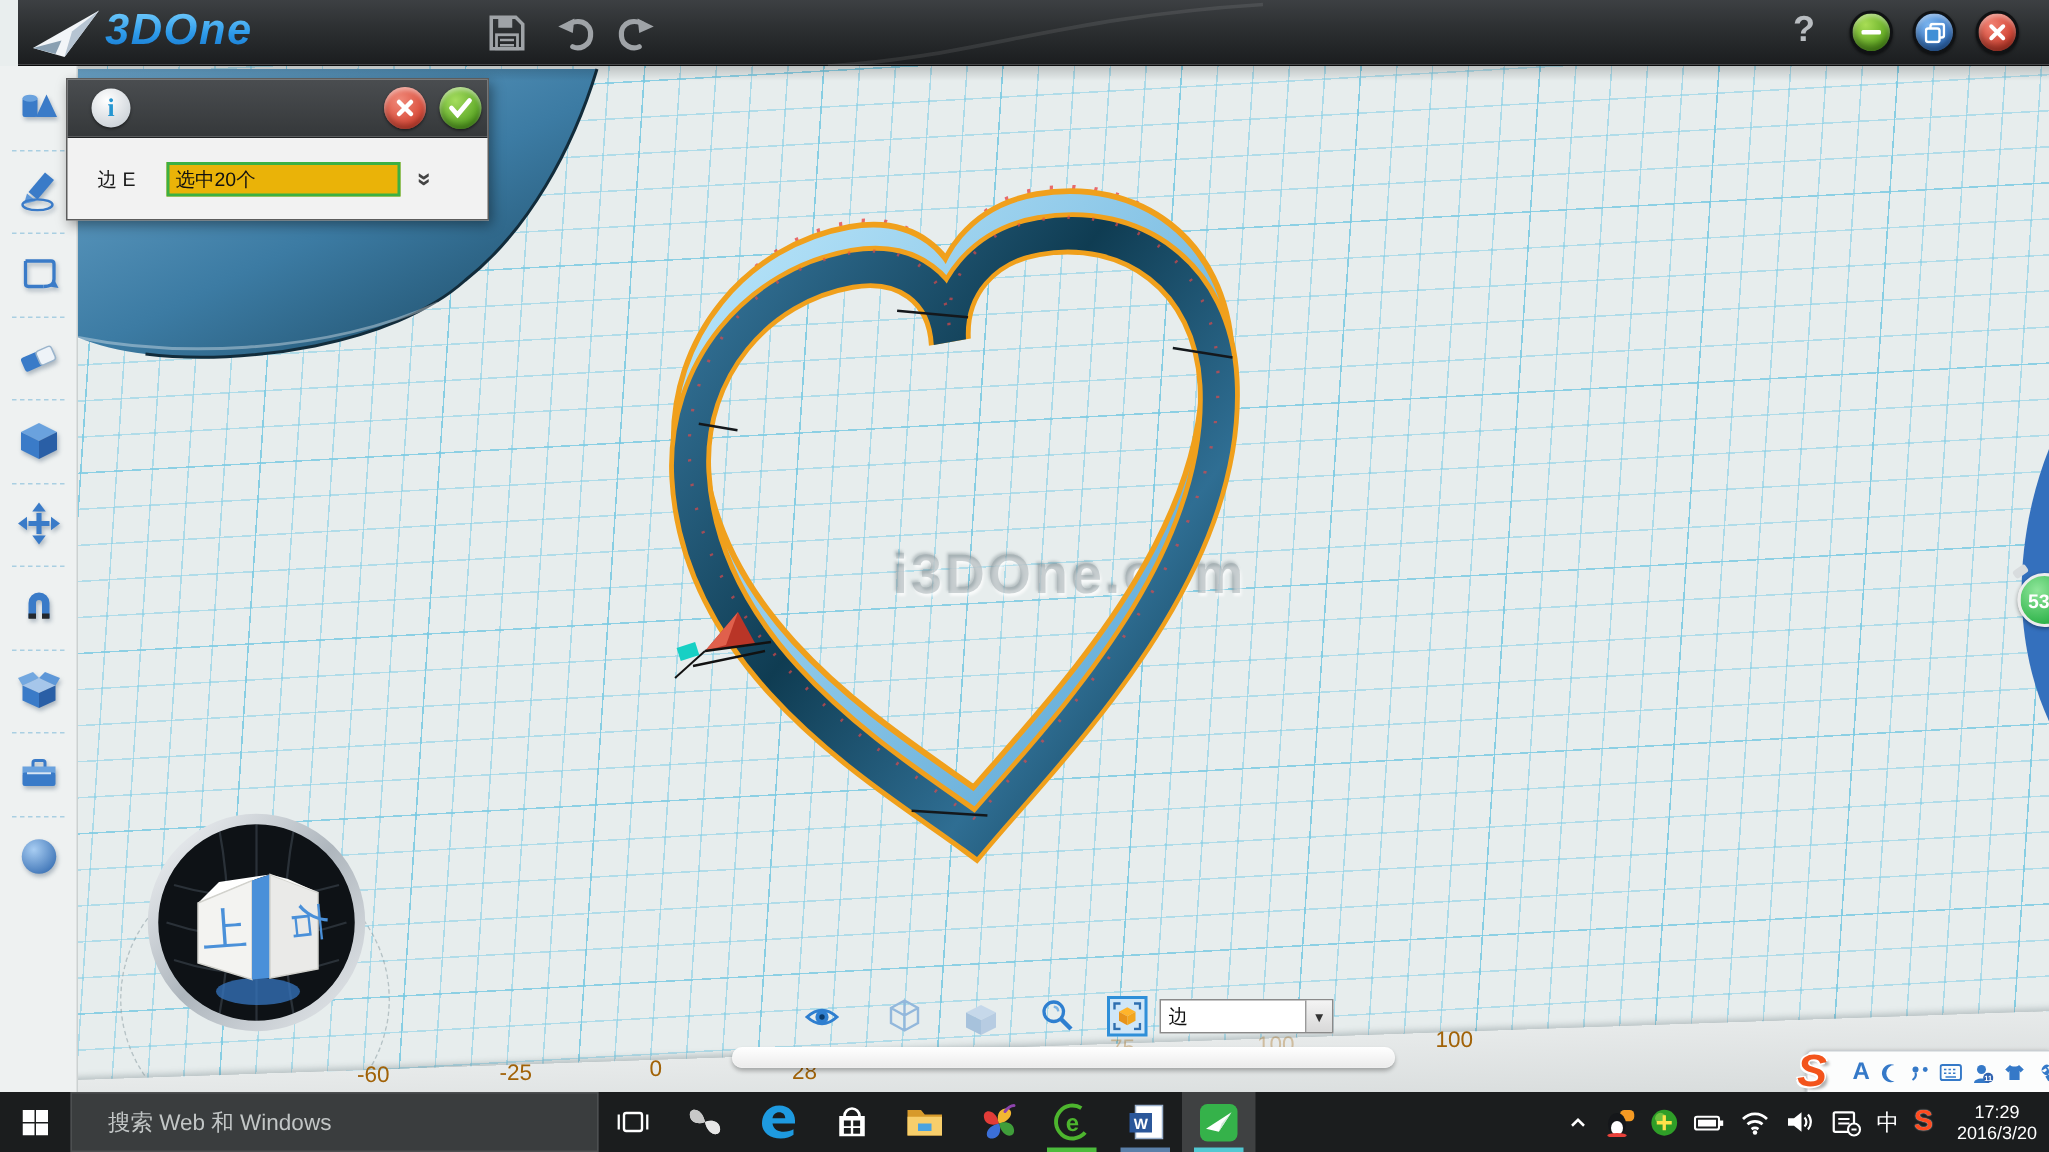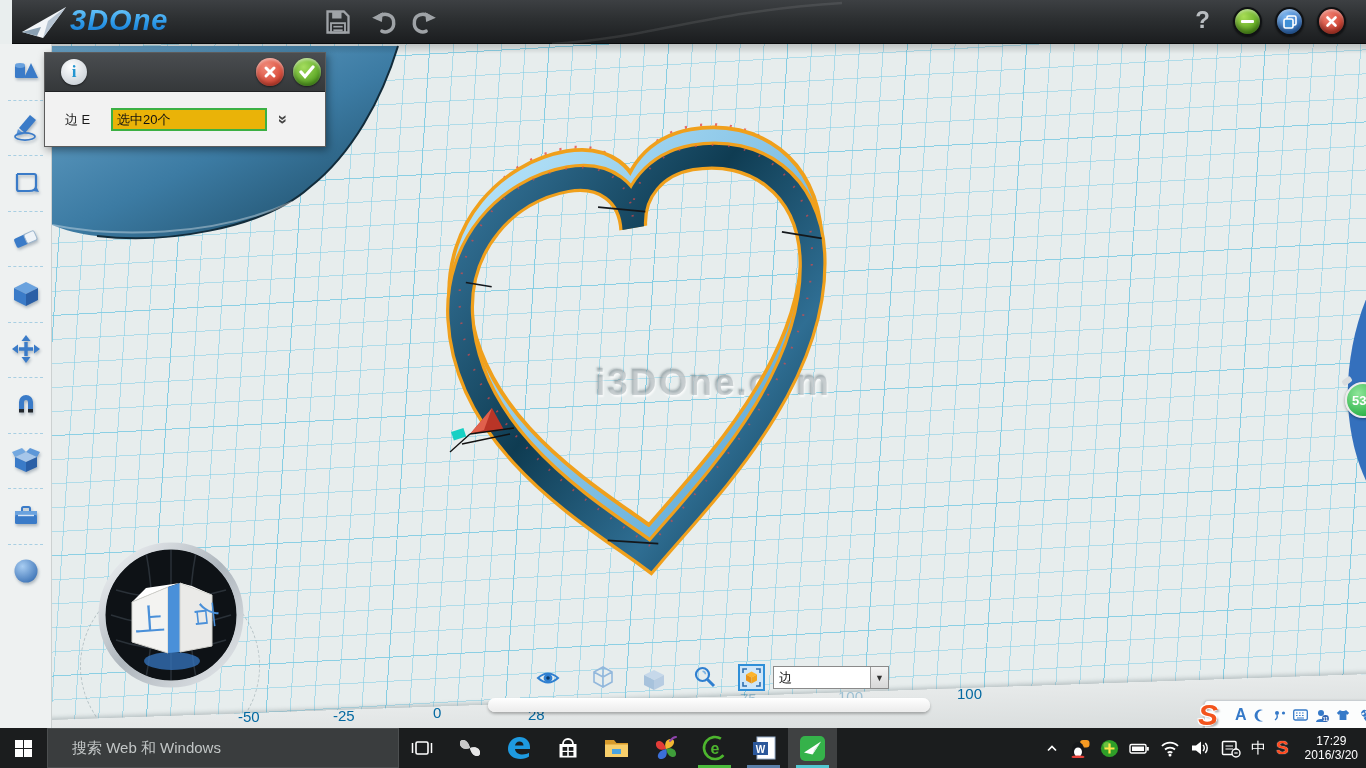--- a/index.html
+++ b/index.html
@@ -48,21 +48,21 @@
     transform: rotate(-3.2deg) skewX(-7deg); transform-origin:50% 60%; }
   #vp-topshadow { position:absolute; left:0; top:0; right:0; height:10px;
     background:linear-gradient(180deg,rgba(0,0,0,.18),transparent); z-index:9; }
   #watermark { position:absolute; left:543px; top:318px; z-index:2; font-size:37px; font-weight:bold;
     letter-spacing:2px; color:rgba(138,150,156,.4);
     text-shadow:1px 2px 2px rgba(255,255,255,.75), -1px -1px 2px rgba(70,85,92,.28); }
   #floor-edge { position:absolute; left:-20px; top:652px; width:1420px; height:70px; z-index:4;
     transform:rotate(-2deg);
     background:linear-gradient(180deg,#e7eaea 0%,#dadede 60%,#d2d6d6 100%);
     box-shadow:0 -2px 4px rgba(110,125,130,.4); }
-  .axis-label { position:absolute; z-index:6; color:#0369a1; font-size:15px; }
+  .axis-label { position:absolute; z-index:6; color:#a16207; font-size:15px; }
   #cube-orbit { position:absolute; left:28px; top:532px; width:180px; height:180px; border-radius:50%;
     border:1px dashed rgba(125,145,152,.45); z-index:4; }
 
   
   .disp-icon { position:absolute; z-index:7; cursor:pointer; }
   #filter-icon { position:absolute; left:686px; top:620px; width:27px; height:27px; z-index:7;
     background:#cfe6f8; border:2px solid #2f8fd8; display:flex; align-items:center; justify-content:center; cursor:pointer; }
   #filter-dropdown { position:absolute; left:721px; top:622px; width:116px; height:23px; z-index:7;
     background:#fff; border:1px solid #8a8a8a; display:flex; align-items:center; cursor:pointer; }
   #filter-dropdown .val { flex:1; font-size:13px; color:#111; padding-left:5px; }
@@ -216,21 +216,21 @@
       <polygon points="36,62 50,48 84,43 72,47" fill="#ffffff"></polygon>
       <polygon points="36,62 72,47 72,113 36,102" fill="#f3f3f1" stroke="#d2d2cd" stroke-width="1"></polygon>
       <polygon points="72,47 84,43 84,112 72,113" fill="#4a90d9"></polygon>
       <polygon points="84,43 116,55 116,106 84,112" fill="#eaeae8" stroke="#d2d2cd" stroke-width="1"></polygon>
       <polygon points="84,43 96,46 116,55" fill="#fafaf8"></polygon>
       <text x="54" y="90" font-size="30" fill="#4a90d9" text-anchor="middle" transform="rotate(-4 54 84)">上</text>
       <text x="0" y="0" font-size="26" fill="#4a90d9" text-anchor="middle" transform="translate(102,76) rotate(84)">右</text>
     </svg>
 
     <div id="floor-edge"></div>
-    <span class="axis-label" style="left:186px; top:664px;">-50</span>
+    <span class="axis-label" style="left:186px; top:664px;">-60</span>
     <span class="axis-label" style="left:281px; top:663px;">-25</span>
     <span class="axis-label" style="left:381px; top:660px;">0</span>
     <span class="axis-label" style="left:476px; top:662px;">28</span>
     <span class="axis-label" style="left:688px; top:646px; opacity:.32;">75</span>
     <span class="axis-label" style="left:786px; top:644px; opacity:.32;">100</span>
     <span class="axis-label" style="left:905px; top:641px;">100</span>
 
     <svg class="disp-icon" style="left:484px;top:624px" width="24" height="20" viewBox="0 0 24 20">
       <path d="M2,10 Q12,1 22,10 Q12,19 2,10 Z" fill="none" stroke="#2f7fd0" stroke-width="2"></path>
       <circle cx="12" cy="10" r="4.4" fill="#2f7fd0"></circle>

